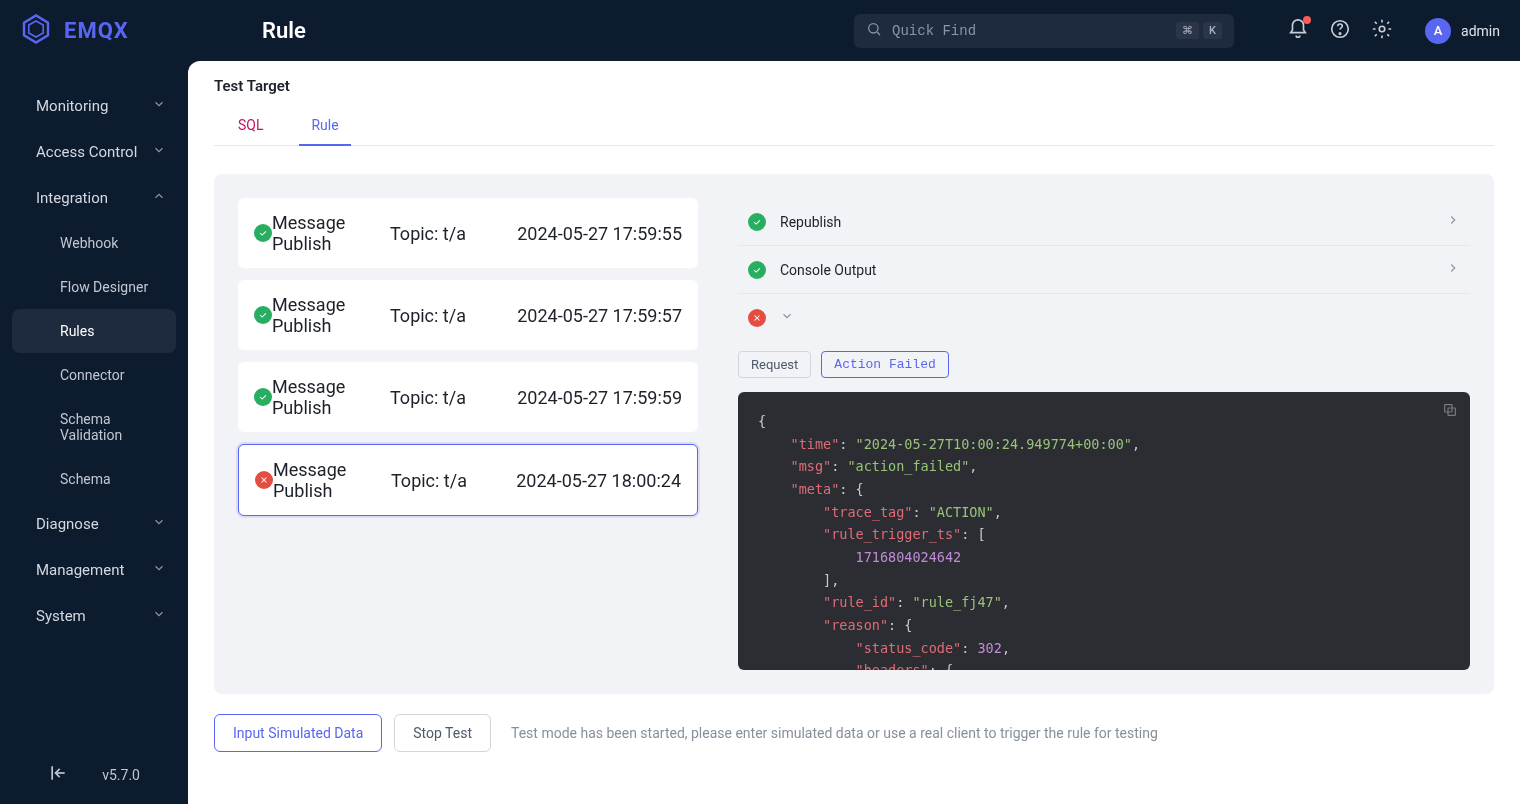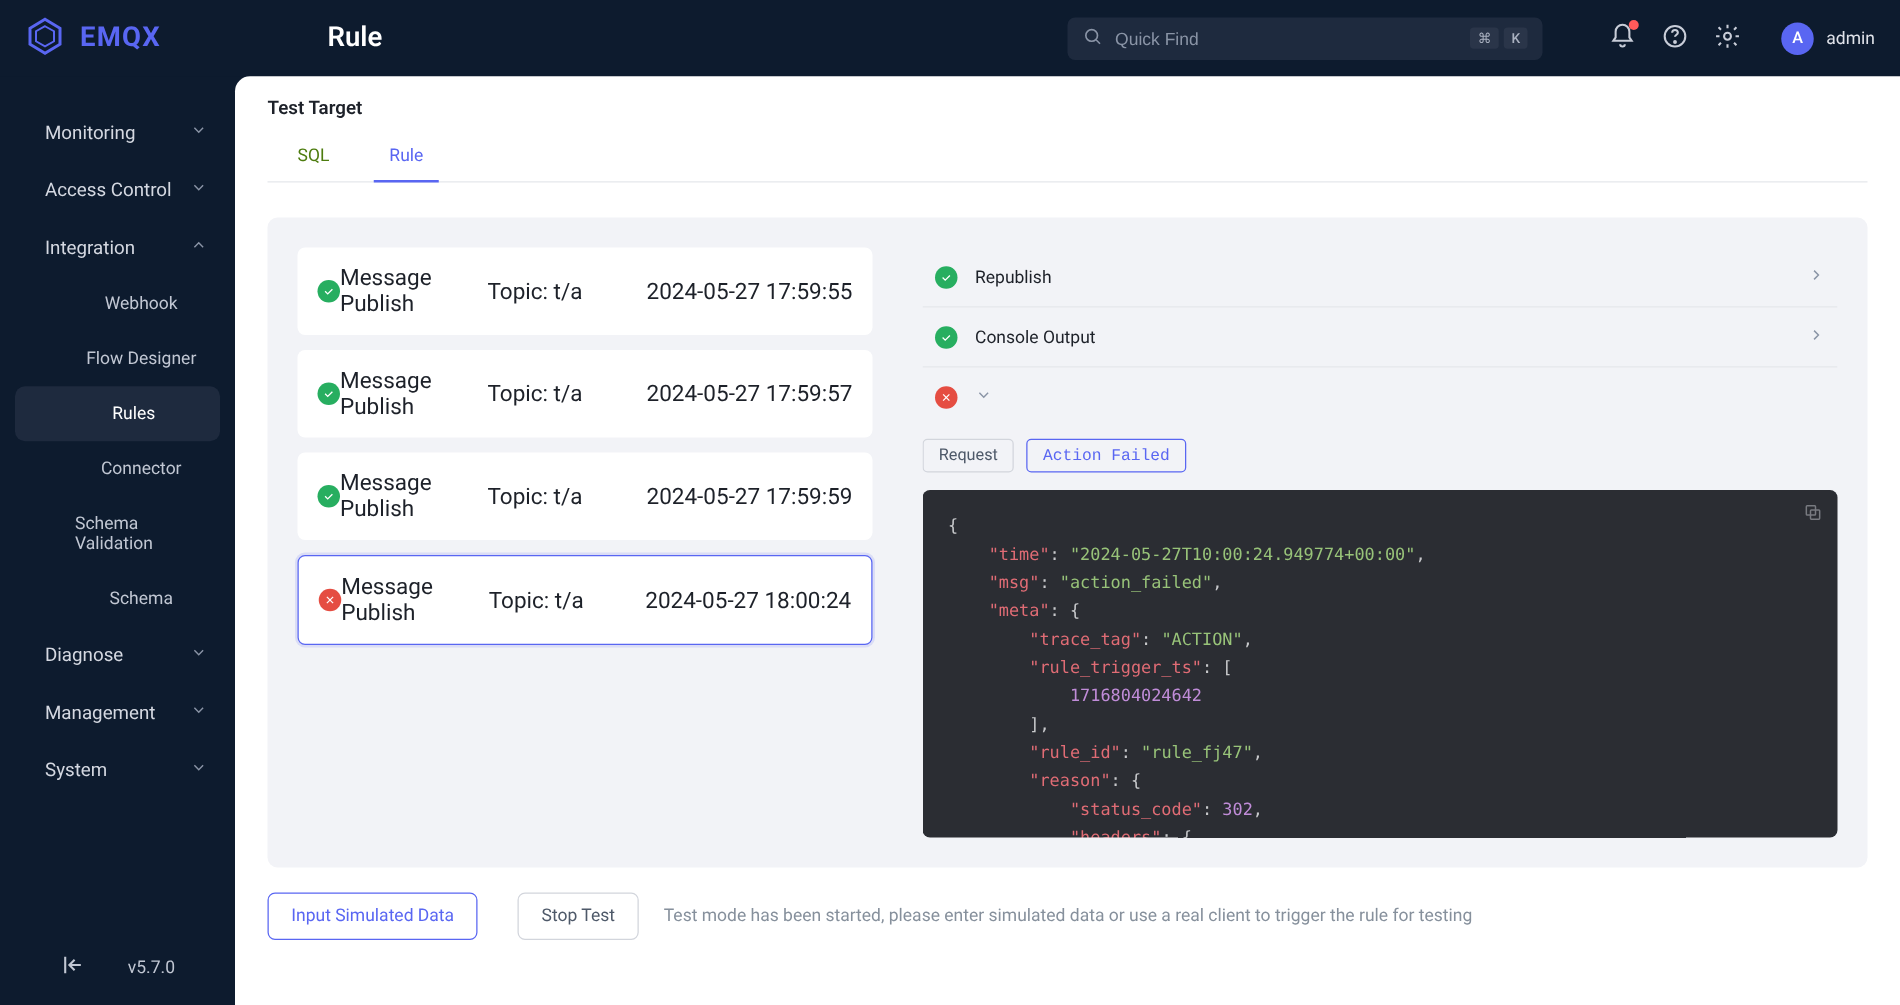--- a/index.html
+++ b/index.html
@@ -6,51 +6,51 @@
 body { font-family: -apple-system, BlinkMacSystemFont, "Segoe UI", Roboto, sans-serif; background: #0d1b2e; width: 1520px; height: 804px; overflow: hidden; }
 
 
 .header { height: 61px; background: #0d1b2e; display: flex; align-items: center; padding: 0 20px; gap: 29px; }
 .logo-block { display: flex; align-items: center; gap: 12px; width: 193px; }
 .logo-icon { width: 32px; height: 32px; }
 .logo-text { color: #5966f2; font-size: 22px; font-weight: 700; letter-spacing: 1px; }
 .page-title { color: #fff; font-size: 22px; font-weight: 600; margin-left: 20px; }
 .header-spacer { flex: 1; }
 .search-box { display: flex; align-items: center; background: #1e2a3e; border-radius: 6px; padding: 7px 12px; width: 380px; gap: 10px; }
-.search-box input { background: transparent; border: none; outline: none; color: #d946ef; font-size: 14px; flex: 1; }
+.search-box input { background: transparent; border: none; outline: none; color: #d946ef; font-size: 14px; flex: 1; font-family: Liberation Mono, monospace; }
 .search-box input::placeholder { color: #8a94a6; }
 .kbd-hint { display: flex; gap: 4px; }
 .kbd { background: #2a3549; color: #aab1c0; font-size: 11px; padding: 2px 6px; border-radius: 3px; font-weight: 500; }
 .header-icons { display: flex; align-items: center; gap: 20px; margin-left: 24px; }
 .hicon { position: relative; color: #c8cdd8; cursor: pointer; }
 .hicon svg { width: 22px; height: 22px; }
 .noti-dot { position: absolute; top: -2px; right: -2px; width: 8px; height: 8px; background: #ff5a5a; border-radius: 50%; }
 .user-block { display: flex; align-items: center; gap: 10px; margin-left: 12px; }
 .avatar { width: 26px; height: 26px; background: #5966f2; color: #fff; border-radius: 50%; display: flex; align-items: center; justify-content: center; font-size: 13px; font-weight: 500; }
 .username { color: #e0e3ea; font-size: 14px; }
 
 
 .layout { display: flex; height: calc(804px - 61px); }
 
 
 .sidebar { width: 188px; background: #0d1b2e; display: flex; flex-direction: column; padding-top: 22px; }
 .nav-list { flex: 1; overflow-y: auto; }
 .nav-item { display: flex; align-items: center; justify-content: space-between; padding: 14px 22px 14px 36px; color: #d4d8e1; font-size: 15px; cursor: pointer; }
-.nav-item.sub { padding-left: 60px; font-size: 14px; color: #c1c7d3; justify-content: center; }
+.nav-item.sub { padding-left: 60px; font-size: 14px; color: #c1c7d3; }
 .nav-item.active { background: #1e2a3e; border-radius: 8px; margin: 0 12px; padding-left: 48px; color: #fff; }
 .nav-item .chev { color: #8a94a6; }
 .nav-item .chev svg { width: 14px; height: 14px; }
 .sidebar-footer { display: flex; align-items: center; justify-content: space-between; padding: 18px 48px; color: #c1c7d3; font-size: 14px; }
 .collapse-icon svg { width: 20px; height: 20px; }
 
 
 .main { flex: 1; background: #fff; border-top-left-radius: 12px; padding: 0 26px 22px 26px; overflow-y: auto; }
 .panel-title { font-size: 15px; font-weight: 600; color: #1d2129; padding: 16px 0 10px 0; }
 .tabs { display: flex; border-bottom: 1px solid #e5e7ec; }
-.tab { padding: 12px 24px; font-size: 14px; color: #4d7c0f; cursor: pointer; }
+.tab { padding: 12px 24px; font-size: 14px; color: #be185d; cursor: pointer; }
 .tab.active { color: #5966f2; position: relative; }
 .tab.active::after { content: ""; position: absolute; bottom: -1px; left: 12px; right: 12px; height: 2px; background: #5966f2; }
 
 .test-body { background: #f2f3f7; border-radius: 8px; margin-top: 28px; padding: 24px; display: flex; gap: 40px; height: 520px; }
 .col-left { width: 460px; display: flex; flex-direction: column; gap: 12px; }
 .col-right { flex: 1; display: flex; flex-direction: column; overflow: hidden; }
 
 .event-row { background: #fff; border-radius: 6px; padding: 14px 16px; display: flex; align-items: center; gap: 0; font-size: 18px; color: #1d2129; }
 .event-row.selected { border: 1px solid #5966f2; box-shadow: 0 0 0 2px rgba(89,102,242,.15); }
 .status-dot { width: 18px; height: 18px; border-radius: 50%; display: flex; align-items: center; justify-content: center; flex-shrink: 0; }
@@ -75,21 +75,21 @@
 .code-block .copy-icon svg { width: 16px; height: 16px; }
 .tok-key { color: #e06c75; }
 .tok-str { color: #98c379; }
 .tok-punc { color: #c8c9cc; }
 .tok-num { color: #c08cd8; }
 .code-line { white-space: pre; }
 
 .footer-bar { display: flex; align-items: center; gap: 12px; padding-top: 20px; }
 .btn { border-radius: 6px; padding: 10px 18px; font-size: 14px; cursor: pointer; }
 .btn-outline-primary { border: 1px solid #5966f2; color: #5966f2; background: #fff; }
-.btn-outline { border: 1px solid #d2d5dc; color: #4e5969; background: #fff; margin-left: 20px; }
+.btn-outline { border: 1px solid #d2d5dc; color: #4e5969; background: #fff; }
 .footer-note { color: #86909c; font-size: 14px; margin-left: 8px; }
 </style>
 </head>
 <body>
 
 <div class="header">
   <div class="logo-block">
     <span>
       <svg class="logo-icon" viewBox="0 0 40 40">
           <polygon points="20,3 35,12 35,28 20,37 5,28 5,12" fill="none" stroke="#5966f2" stroke-width="3"></polygon>

